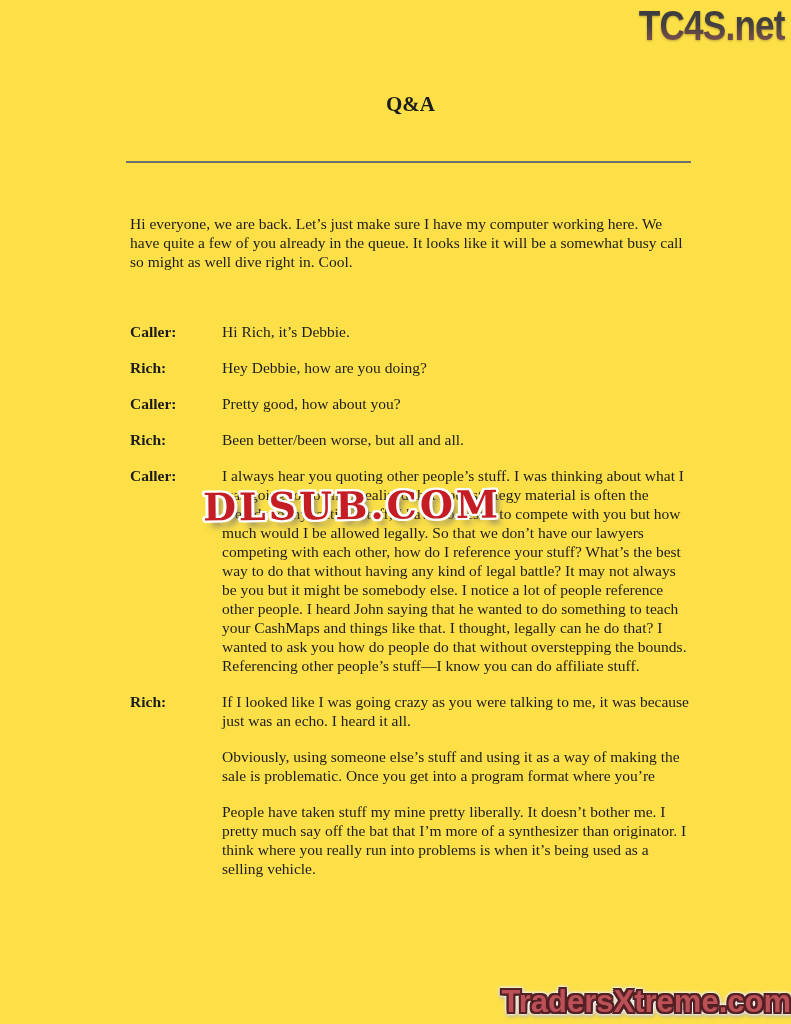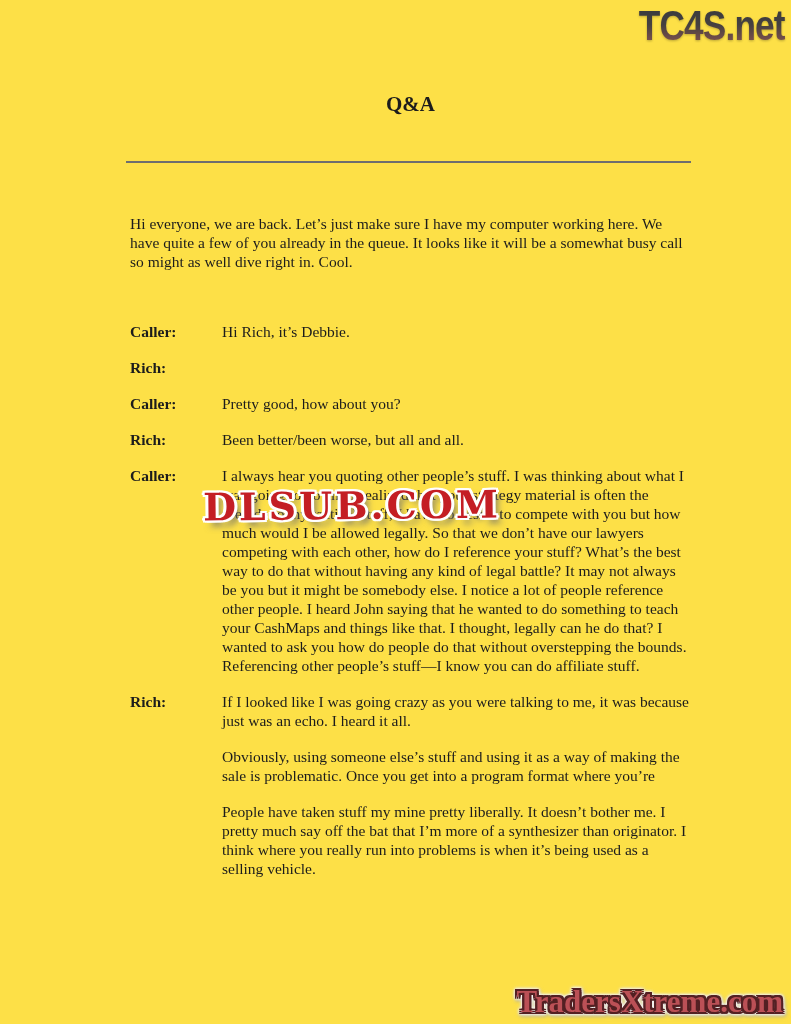--- a/index.html
+++ b/index.html
@@ -92,23 +92,23 @@
       -2px  2px 0 #ffffff,  2px  2px 0 #ffffff,
        0   -2px 0 #ffffff,  0    2px 0 #ffffff,
       -2px  0   0 #ffffff,  2px  0   0 #ffffff,
       -3px  0   0 #ffffff,  3px  0   0 #ffffff,
        5px  6px 6px rgba(110,110,110,0.75);
   }
 
   
   .footer-logo {
     position: absolute;
-    right: 8px;
+    right: 0;
     bottom: 4px;
-    font-family: Liberation Serif, serif;
+    font-family: Liberation Sans, sans-serif;
     font-weight: 700;
     font-size: 31px;
     line-height: 1.2;
     letter-spacing: 0px;
     color: #bb5056;
     text-shadow:
       -2px -2px 0 #532023,  2px -2px 0 #532023,
       -2px  2px 0 #532023,  2px  2px 0 #532023,
        0   -2px 0 #532023,  0    2px 0 #532023,
       -2px  0   0 #532023,  2px  0   0 #532023;
@@ -131,20 +131,23 @@
 
       <div class="entry">
         <div class="speaker">Caller:</div>
         <div class="speech">
           <p>Hi Rich, it’s Debbie.</p>
         </div>
       </div>
 
       <div class="entry">
         <div class="speaker">Rich:</div>
+        <div class="speech">
+          <p>Hey Debbie, how are you doing?</p>
+        </div>
       </div>
 
       <div class="entry">
         <div class="speaker">Caller:</div>
         <div class="speech">
           <p>Pretty good, how about you?</p>
         </div>
       </div>
 
       <div class="entry">

